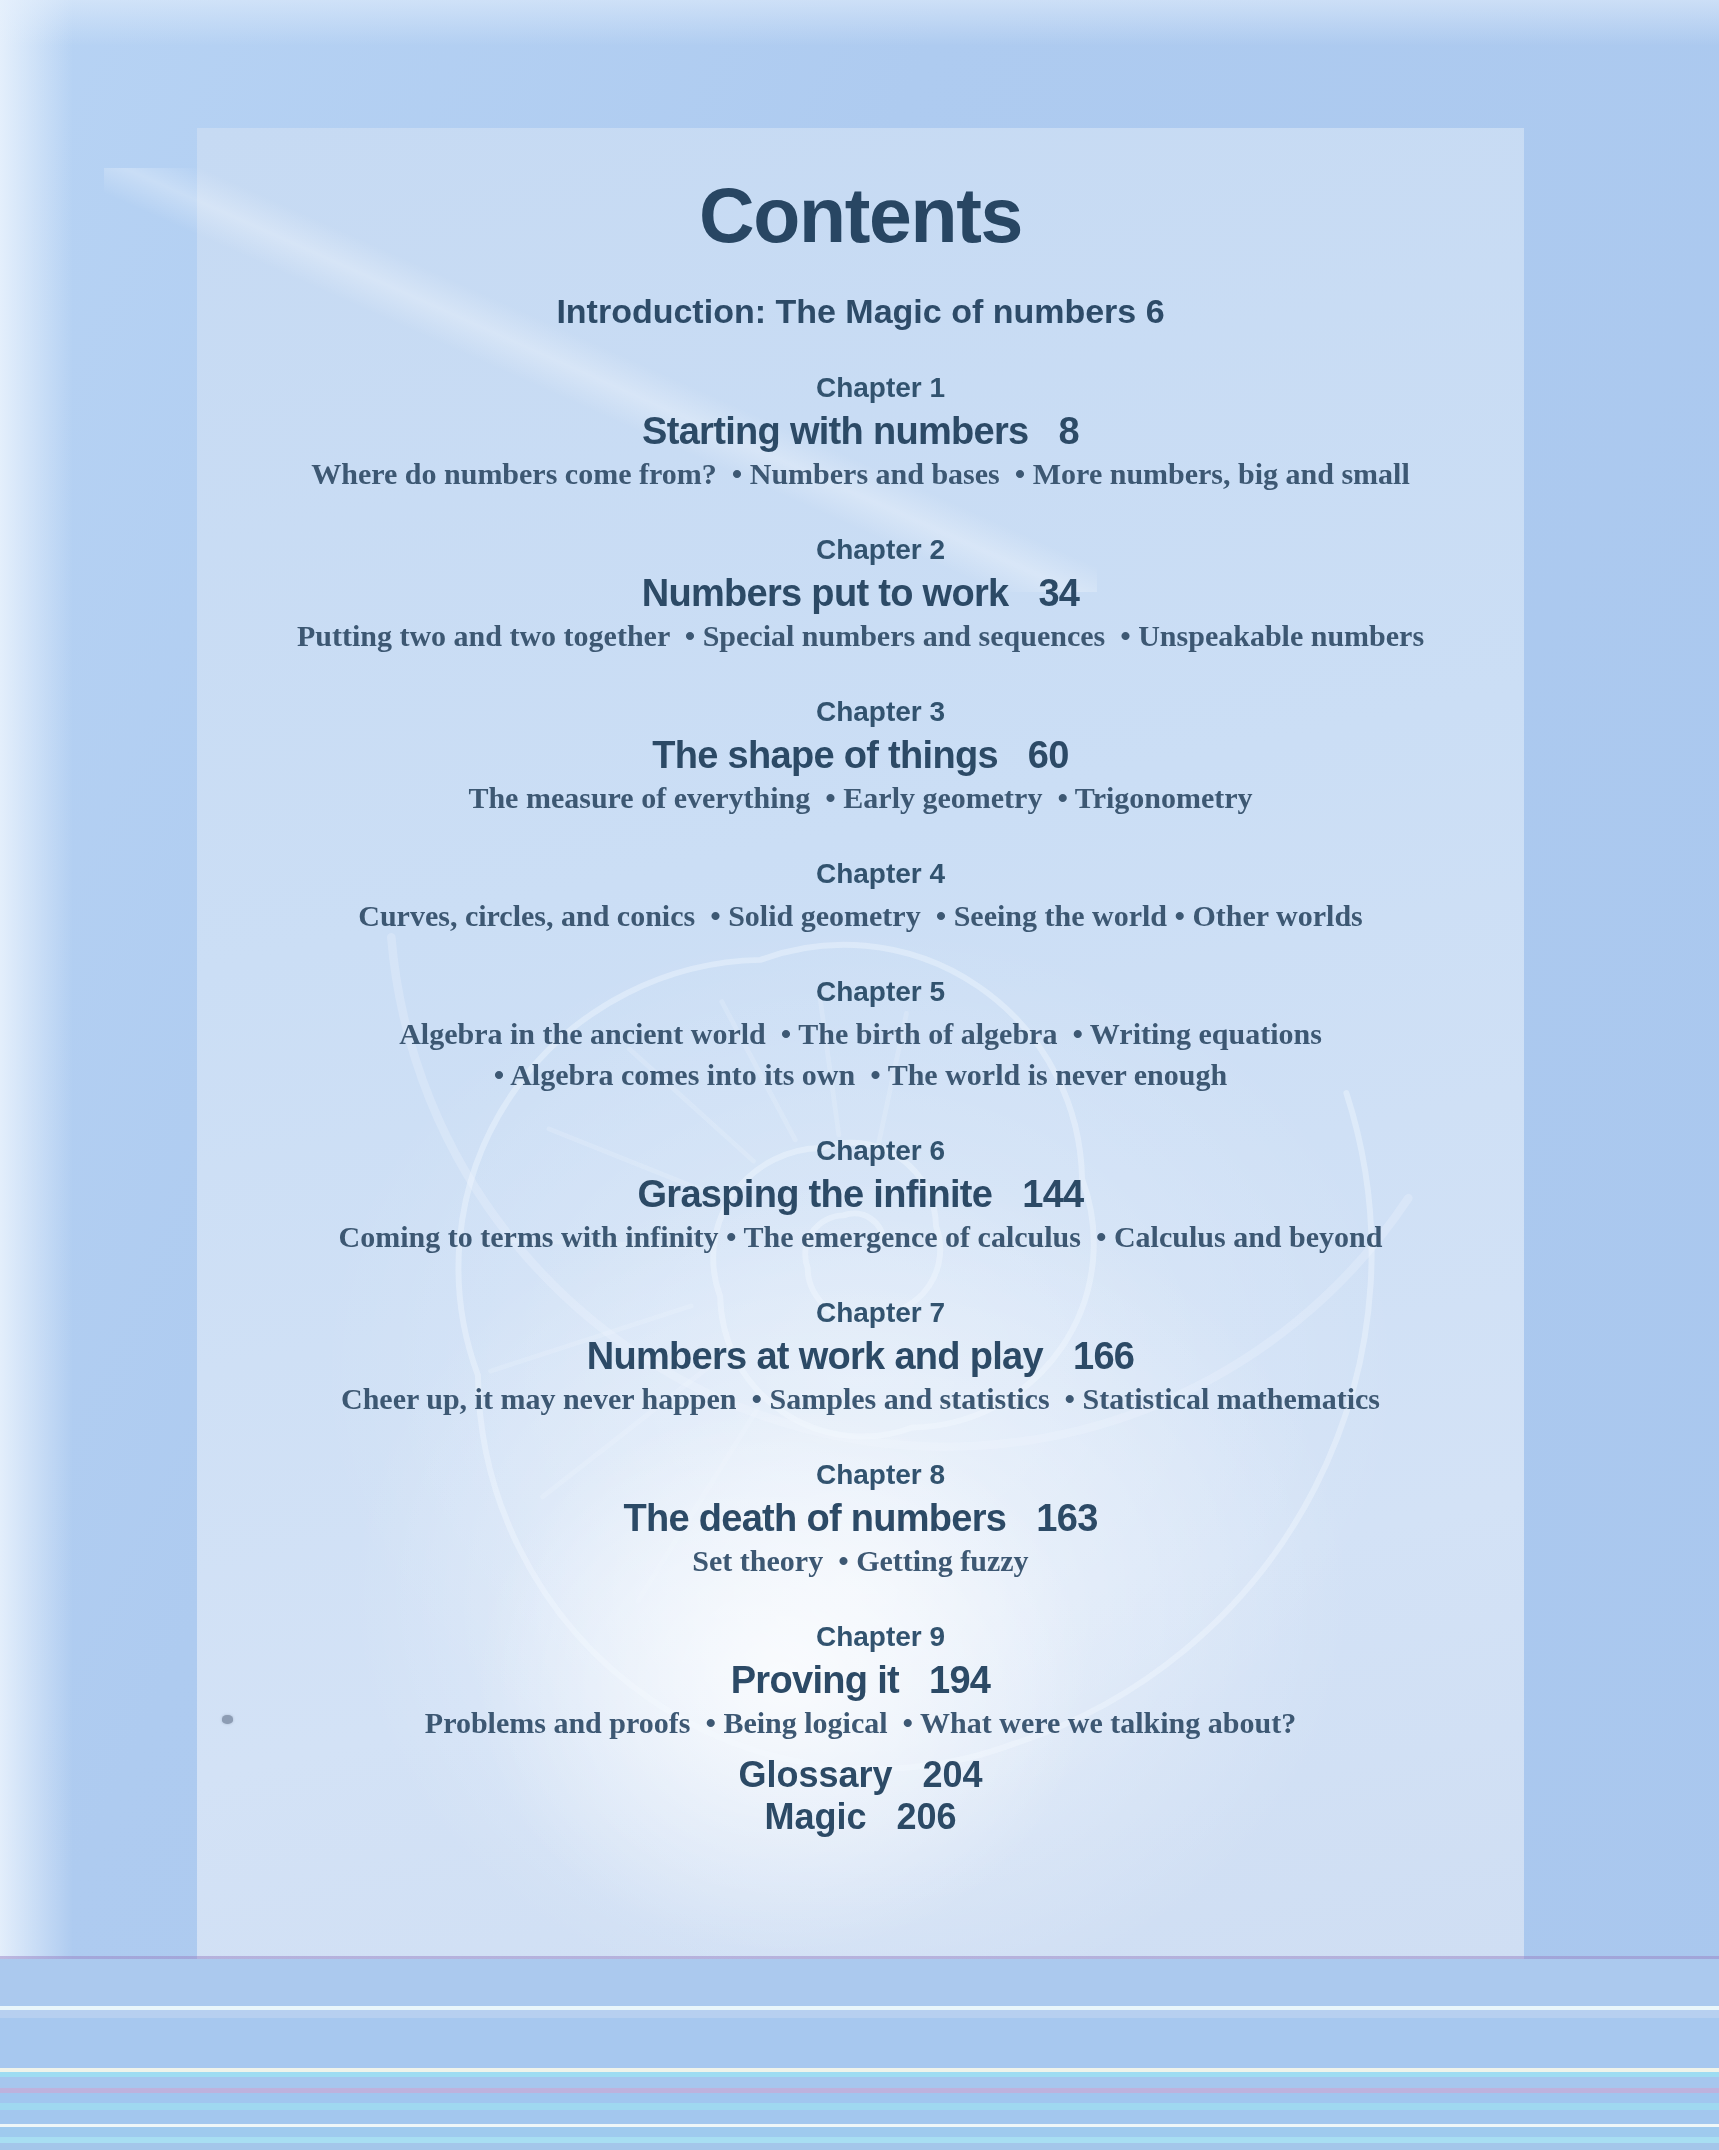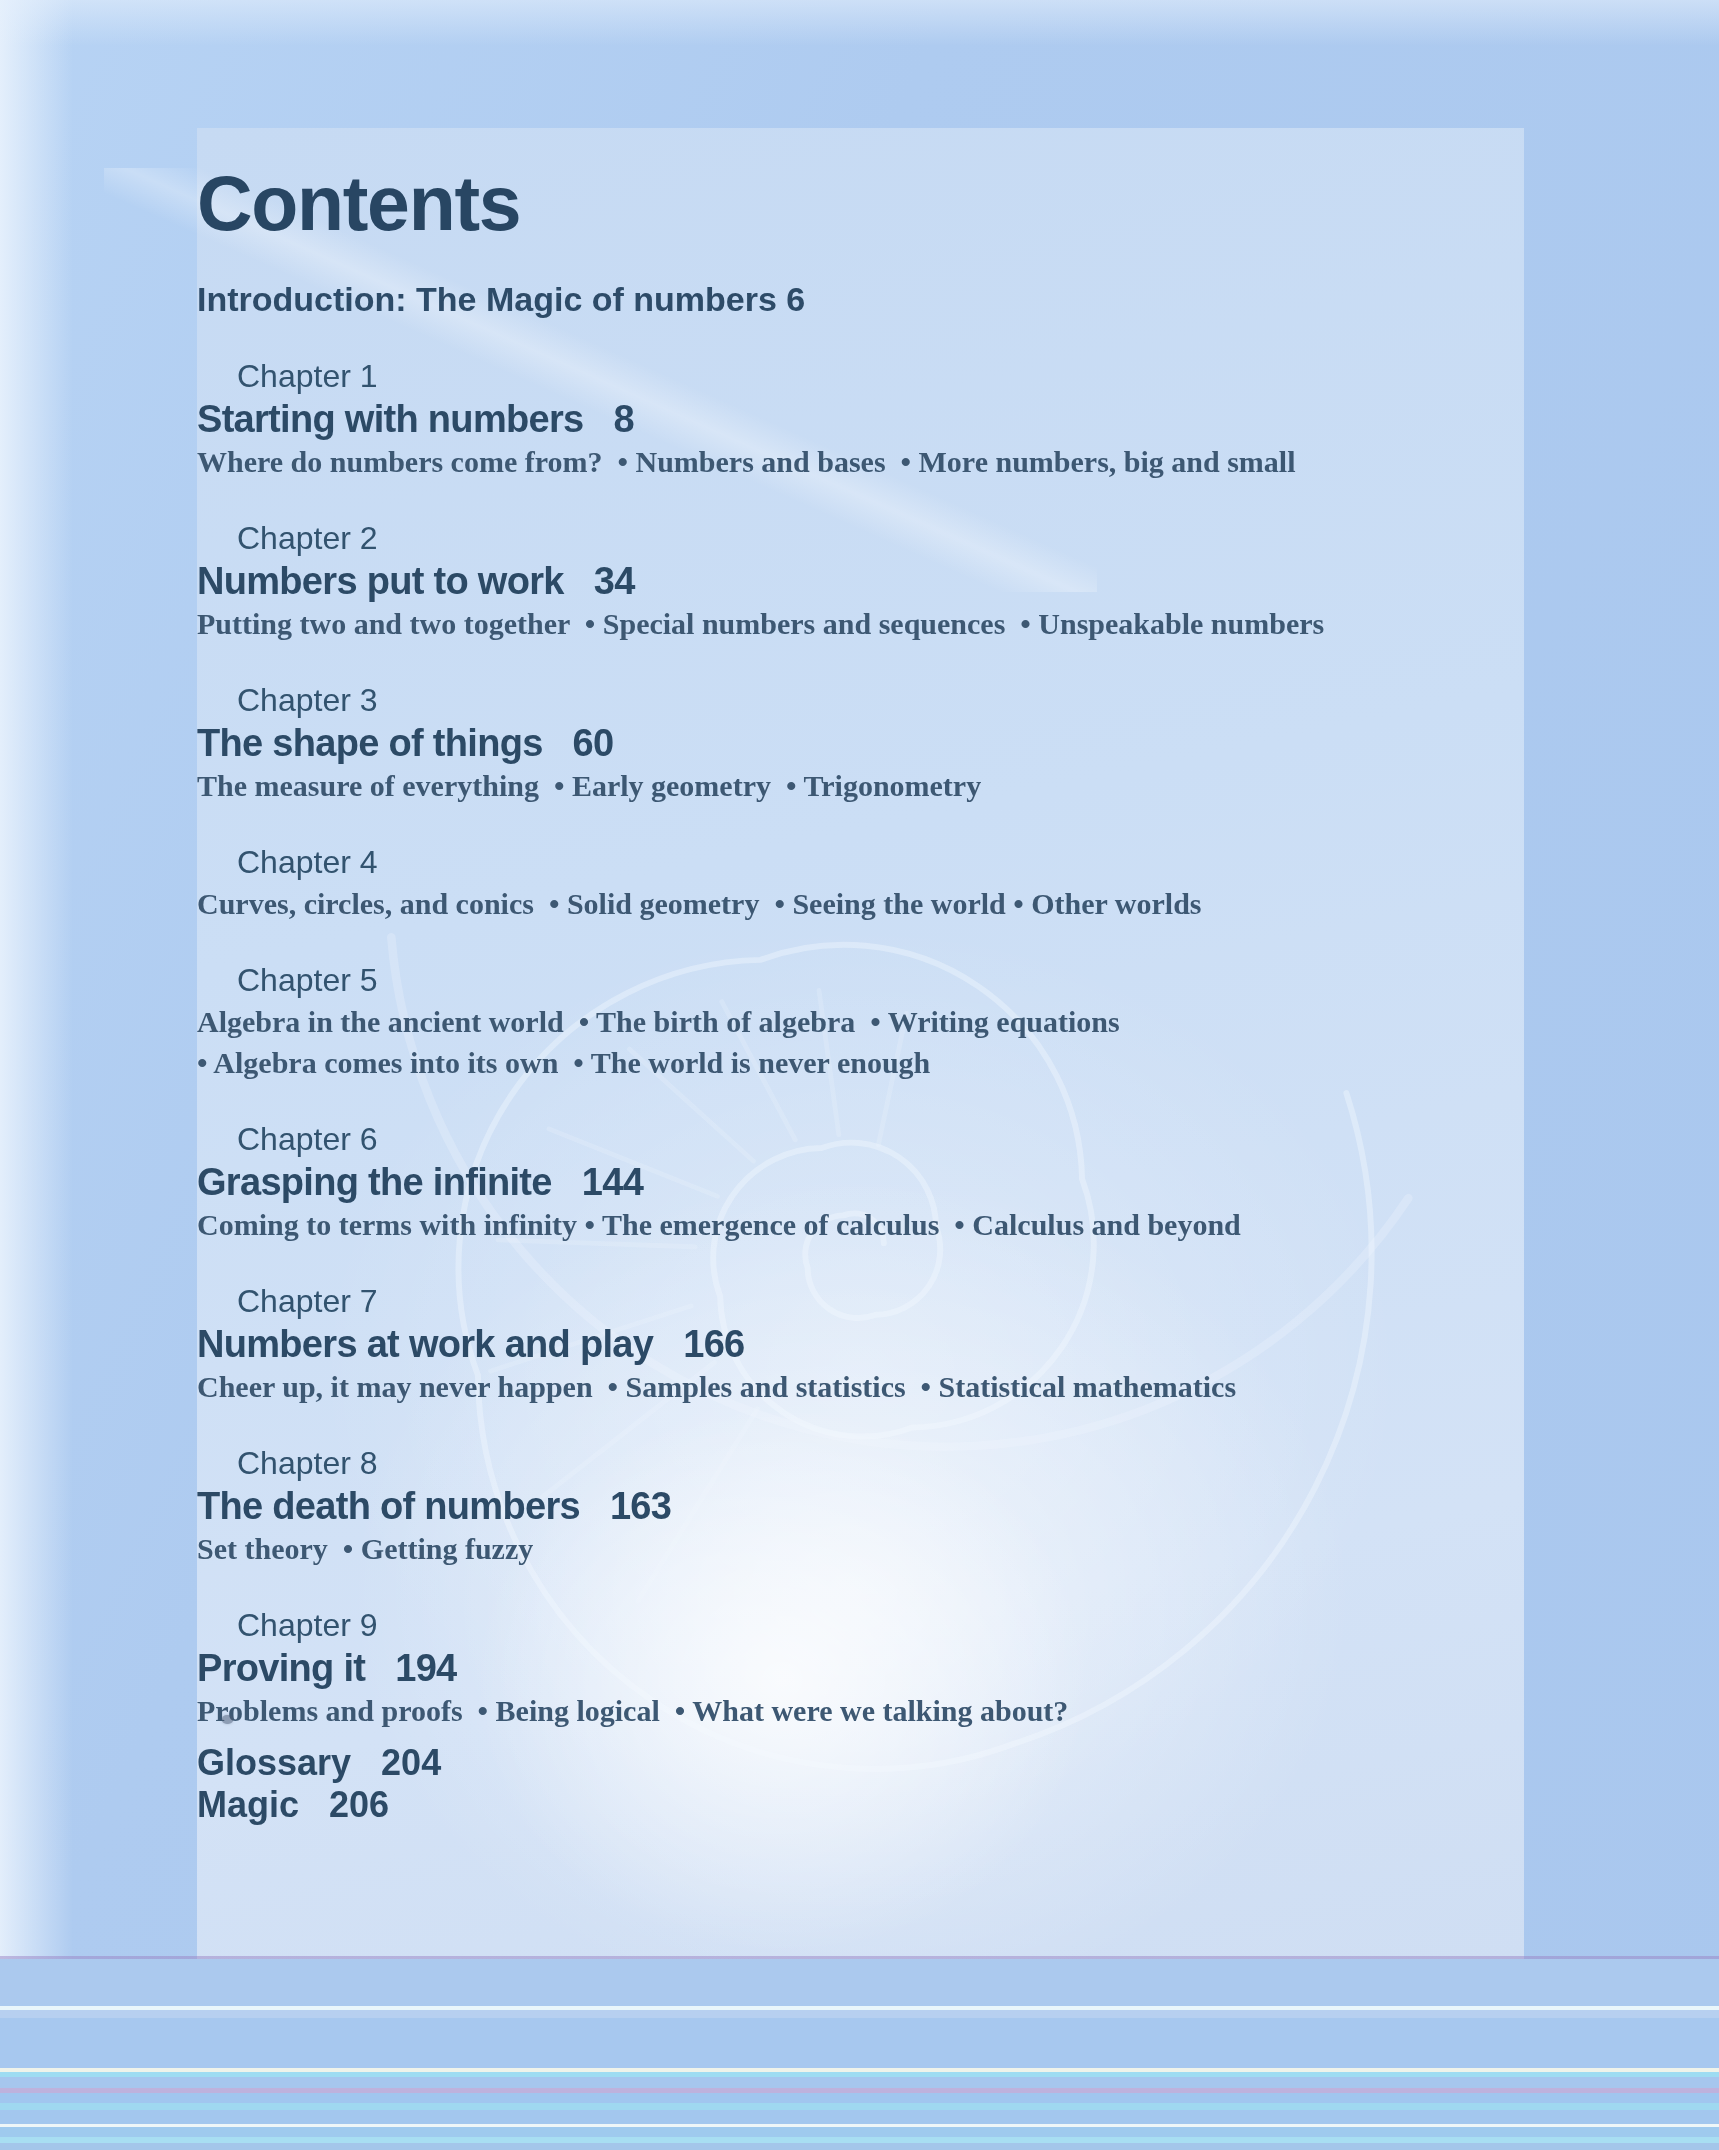--- a/index.html
+++ b/index.html
@@ -21,26 +21,26 @@
       linear-gradient(168deg,#c6daf3 0%,#cbdef5 40%,#d3e2f6 78%,#cfdef3 100%);
   }
   .glow-a{position:absolute;left:152px;top:1046px;width:1006px;height:840px;border-radius:50%;
     background:radial-gradient(closest-side,rgba(255,255,255,.55),rgba(255,255,255,0));}
   .glow-b{position:absolute;left:278px;top:1277px;width:615px;height:549px;border-radius:50%;
     background:radial-gradient(closest-side,rgba(255,255,255,.75),rgba(255,255,255,0));}
   .shell-svg{position:absolute;left:63px;top:529px;width:1191px;height:1191px;}
   .streak{position:absolute;left:-93px;top:40px;width:993px;height:424px;
     background:linear-gradient(24deg,rgba(255,255,255,0) 46%,rgba(255,255,255,.28) 50%,rgba(255,255,255,0) 54%);}
 
-  .content{position:absolute;left:0;top:0;right:0;bottom:0;text-align:left;padding-top:32px;}
+  .content{position:absolute;left:0;top:0;right:0;bottom:0;text-align:center;padding-top:44px;}
   .contents-title{margin:0;font-size:77px;line-height:86px;font-weight:700;
     letter-spacing:-1.3px;color:#284663;}
   .intro{margin-top:33px;margin-bottom:20px;font-size:34px;line-height:41px;font-weight:700;color:#2d4b68;}
   .chapter{margin-top:35px;}
-  .chapter-label{font-size:32px;line-height:42px;font-weight:400;color:#32536f;margin-left:40px;}
+  .chapter-label{font-size:28px;line-height:42px;font-weight:700;color:#32536f;margin-left:40px;}
   .chapter-title-line{font-size:38px;line-height:44px;font-weight:700;color:#2c4a66;letter-spacing:-0.7px;}
   .page-num{margin-left:30px;}
   .topic-line{font-family:"Liberation Serif",serif;font-size:30px;line-height:41px;
     color:#3d5873;white-space:pre-wrap;font-weight:bold;}
   .end-matter{margin-top:10.6px;}
   .end-line{font-size:36px;line-height:42px;font-weight:700;color:#2c4a66;}
 
   .bottom-stripes{position:absolute;left:0;top:1956px;width:100%;height:195px;
     background:linear-gradient(180deg,
       rgba(154,132,196,.50) 0px, rgba(154,132,196,.50) 3.3px,

